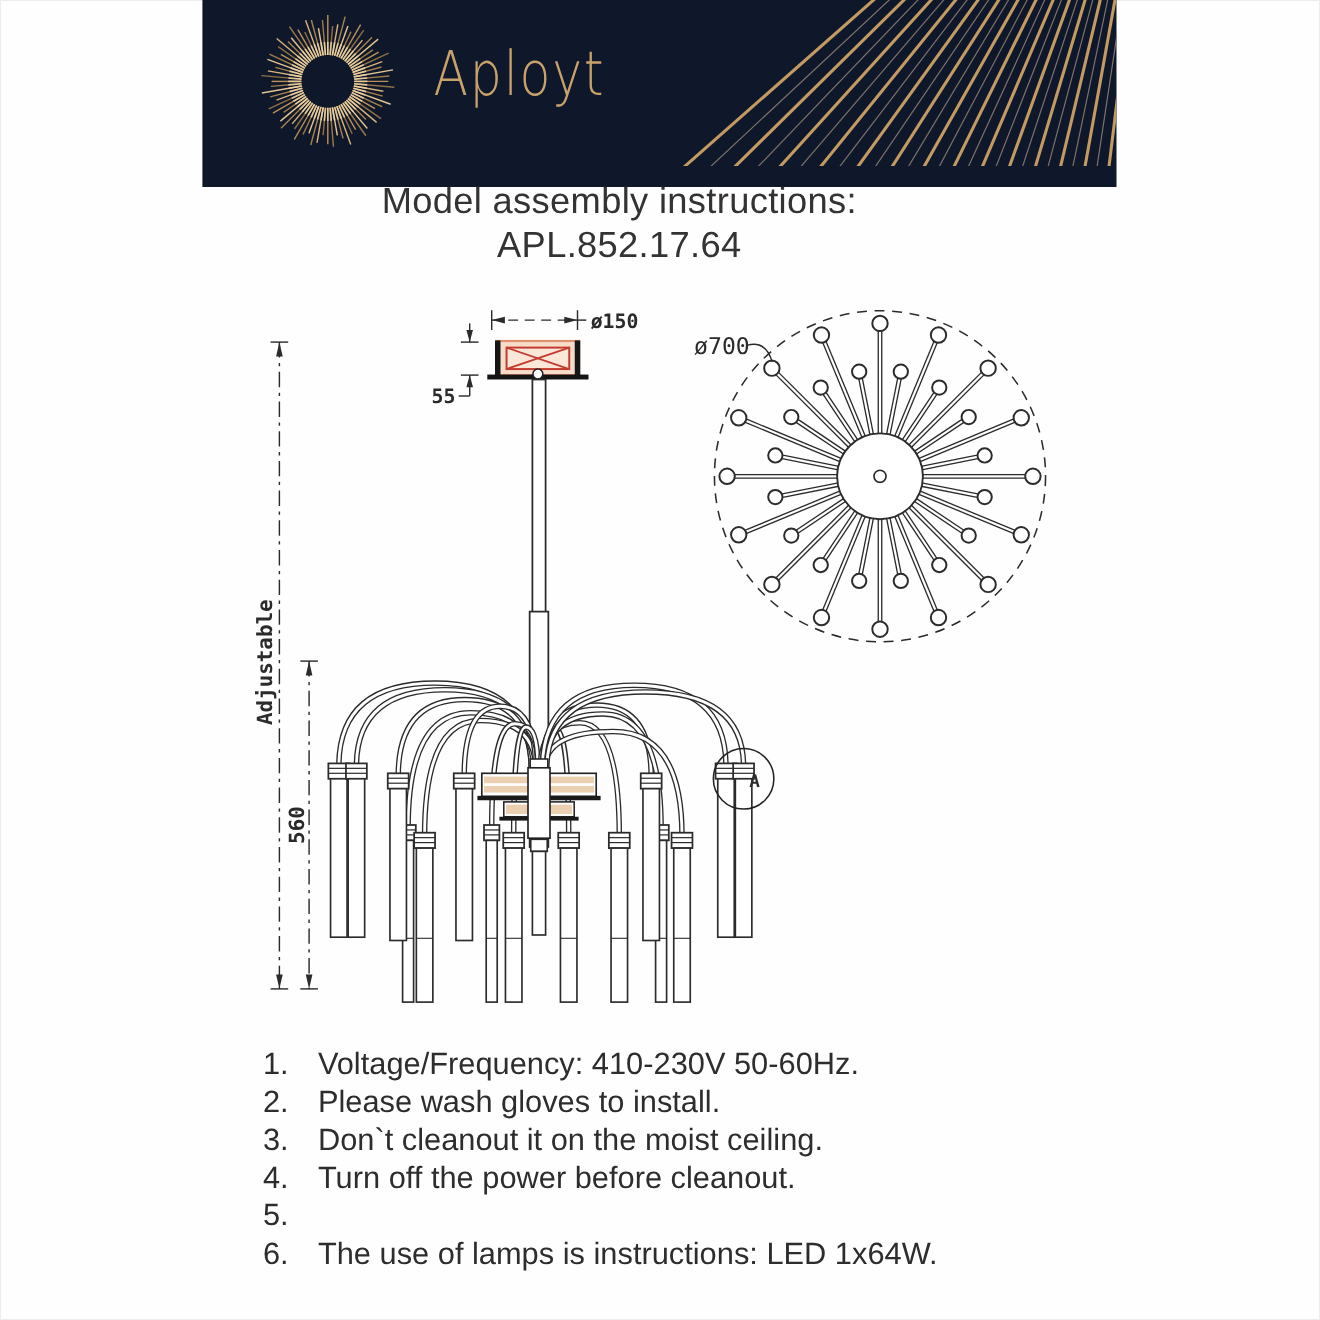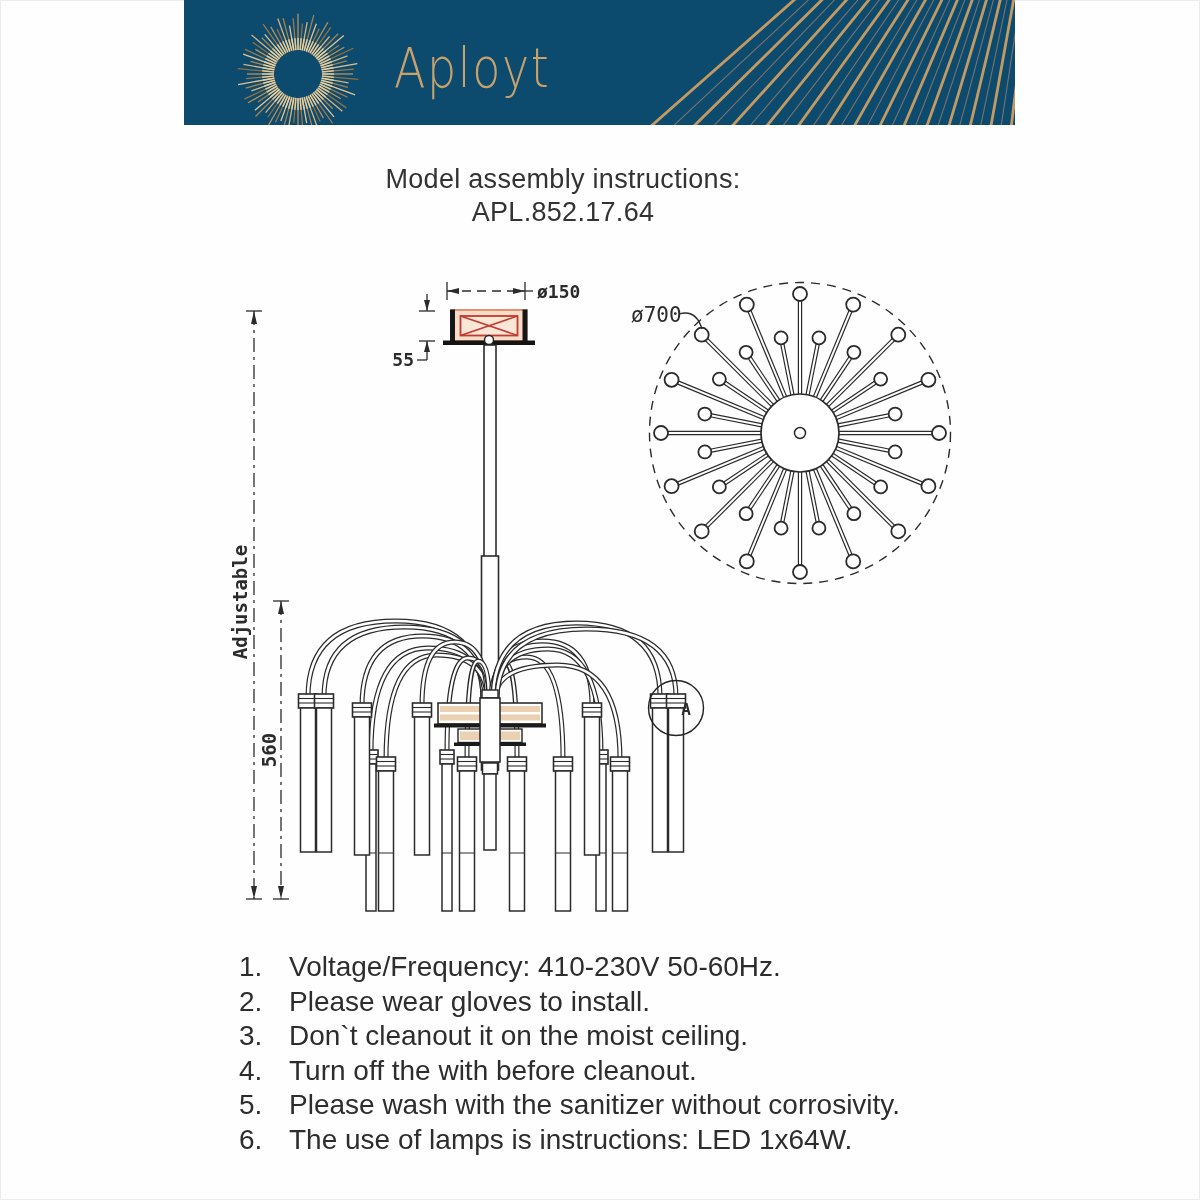--- a/index.html
+++ b/index.html
@@ -2,31 +2,31 @@
 <html><head>
 <meta charset="utf-8">
 <style>
   html,body{margin:0;padding:0;}
   body{
     width:1200px;height:1200px;position:relative;overflow:hidden;
     background:#ffffff;font-family:"Liberation Sans",sans-serif;
   }
   .page{position:absolute;inset:0;background:#fefefe;box-shadow:inset 0 0 0 1px #ececec;}
   
-  .banner{position:absolute;left:184px;top:0;width:831px;height:125px;background:#0c4a6e;overflow:hidden;}
+  .banner{position:absolute;left:184px;top:0;width:831px;height:170px;background:#0f172a;overflow:hidden;}
   .banner svg{position:absolute;left:0;top:0;}
   .brand{
     position:absolute;left:210px;top:40px;line-height:1;
     font-family:"DejaVu Sans",sans-serif;font-weight:300;font-size:56px;
     color:#c9a26b;letter-spacing:2px;transform:scaleX(.82);transform-origin:left center;
   }
   
   .titles{
     position:absolute;left:160px;top:163px;width:806px;text-align:center;
-    color:#333;font-size:27px;letter-spacing:.3px;line-height:1.22;
+    color:#333;font-size:33px;letter-spacing:.3px;line-height:1.22;
   }
   
   #tech-drawing{position:absolute;left:0;top:0;width:1200px;height:1200px;}
   #tech-drawing text{font-family:"DejaVu Sans Mono","Liberation Mono",monospace;fill:#2b2b2b;}
   .dimtxt{font-size:18px;font-weight:bold;}
   .dimtxt-big{font-size:19px;font-weight:bold;}
   .dia-top{font-size:21px;font-weight:normal;fill:#3a3a3a;}
   .detail-a{font-size:16px;font-weight:bold;}
   .dim{stroke:#2b2b2b;stroke-width:1.3;fill:none;}
   .dashdot{stroke-dasharray:14 5 3 5;}
@@ -514,32 +514,31 @@
     </g>
   </svg>
 
   <div class="instr">
     <div class="irow">
       <div class="inum">1.</div>
       <div>Voltage/Frequency: 410-230V 50-60Hz.</div>
     </div>
     <div class="irow">
       <div class="inum">2.</div>
-      <div>Please wear gloves to install.</div>
+      <div>Please wash gloves to install.</div>
     </div>
     <div class="irow">
       <div class="inum">3.</div>
       <div>Don`t cleanout it on the moist ceiling.</div>
     </div>
     <div class="irow">
       <div class="inum">4.</div>
-      <div>Turn off the with before cleanout.</div>
+      <div>Turn off the power before cleanout.</div>
     </div>
     <div class="irow">
       <div class="inum">5.</div>
-      <div>Please wash with the sanitizer without corrosivity.</div>
     </div>
     <div class="irow">
       <div class="inum">6.</div>
       <div>The use of lamps is instructions: LED 1x64W.</div>
     </div>
   </div>
 </div>
 
 </body></html>

